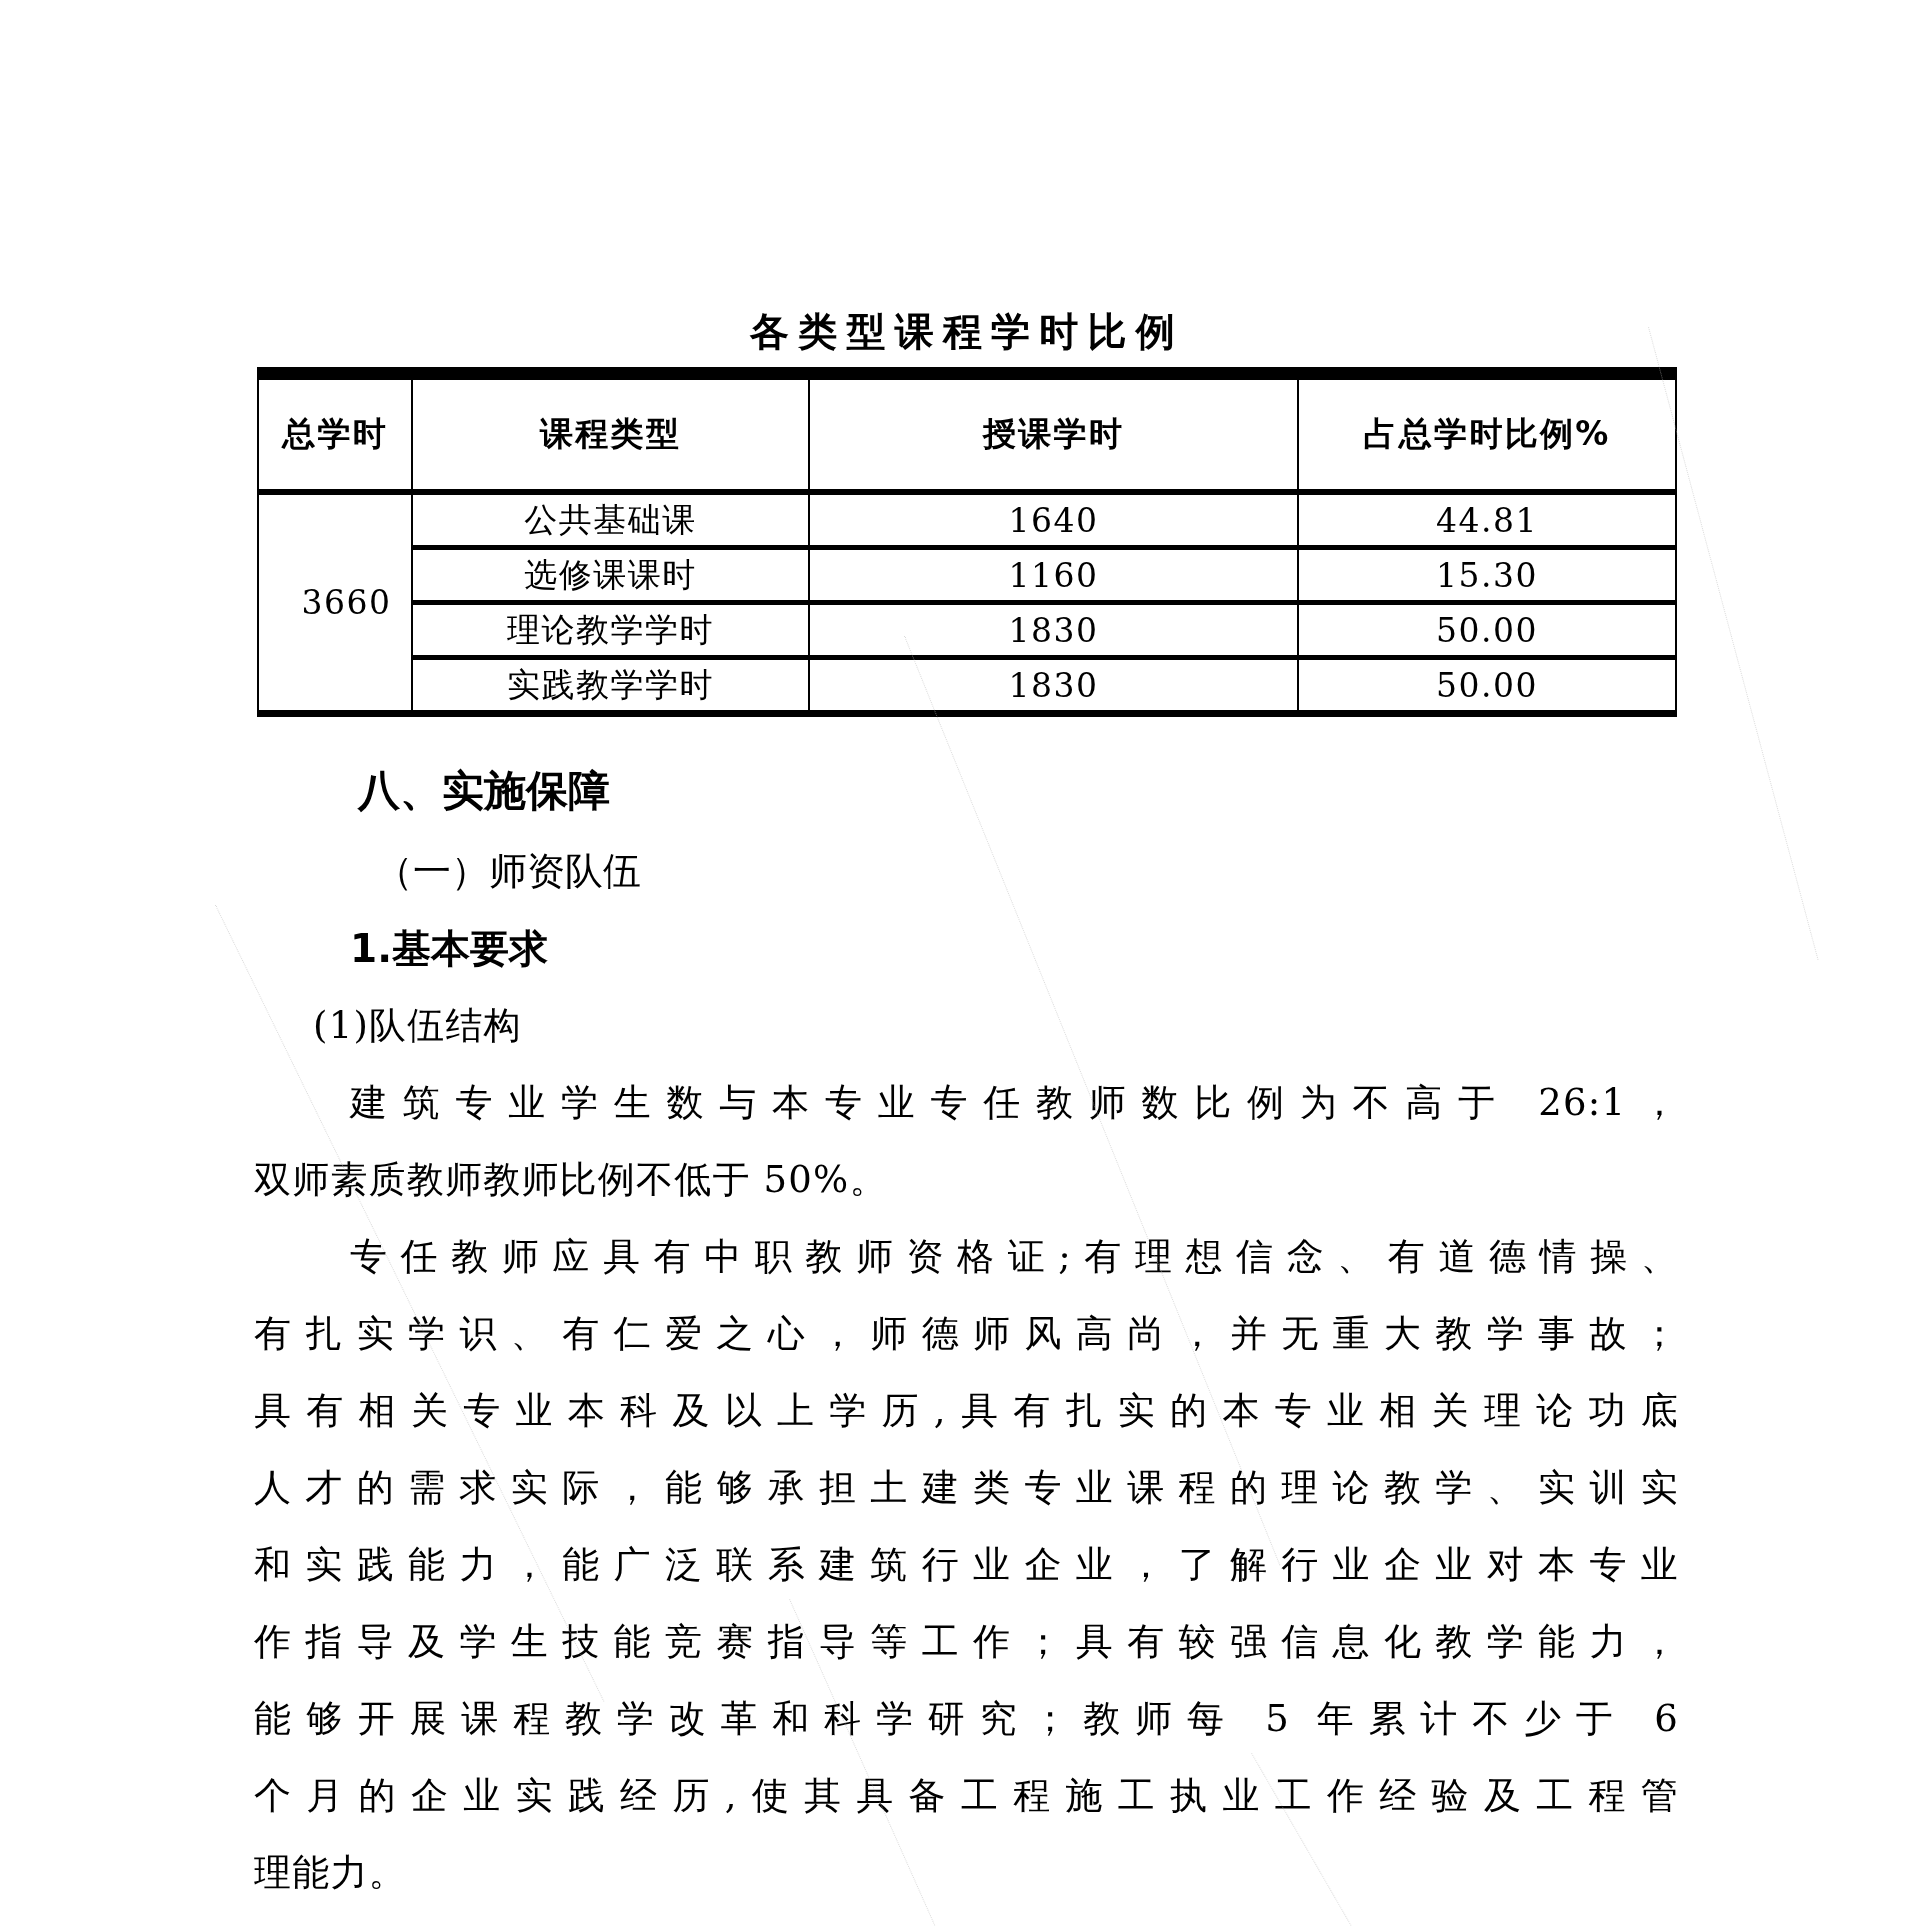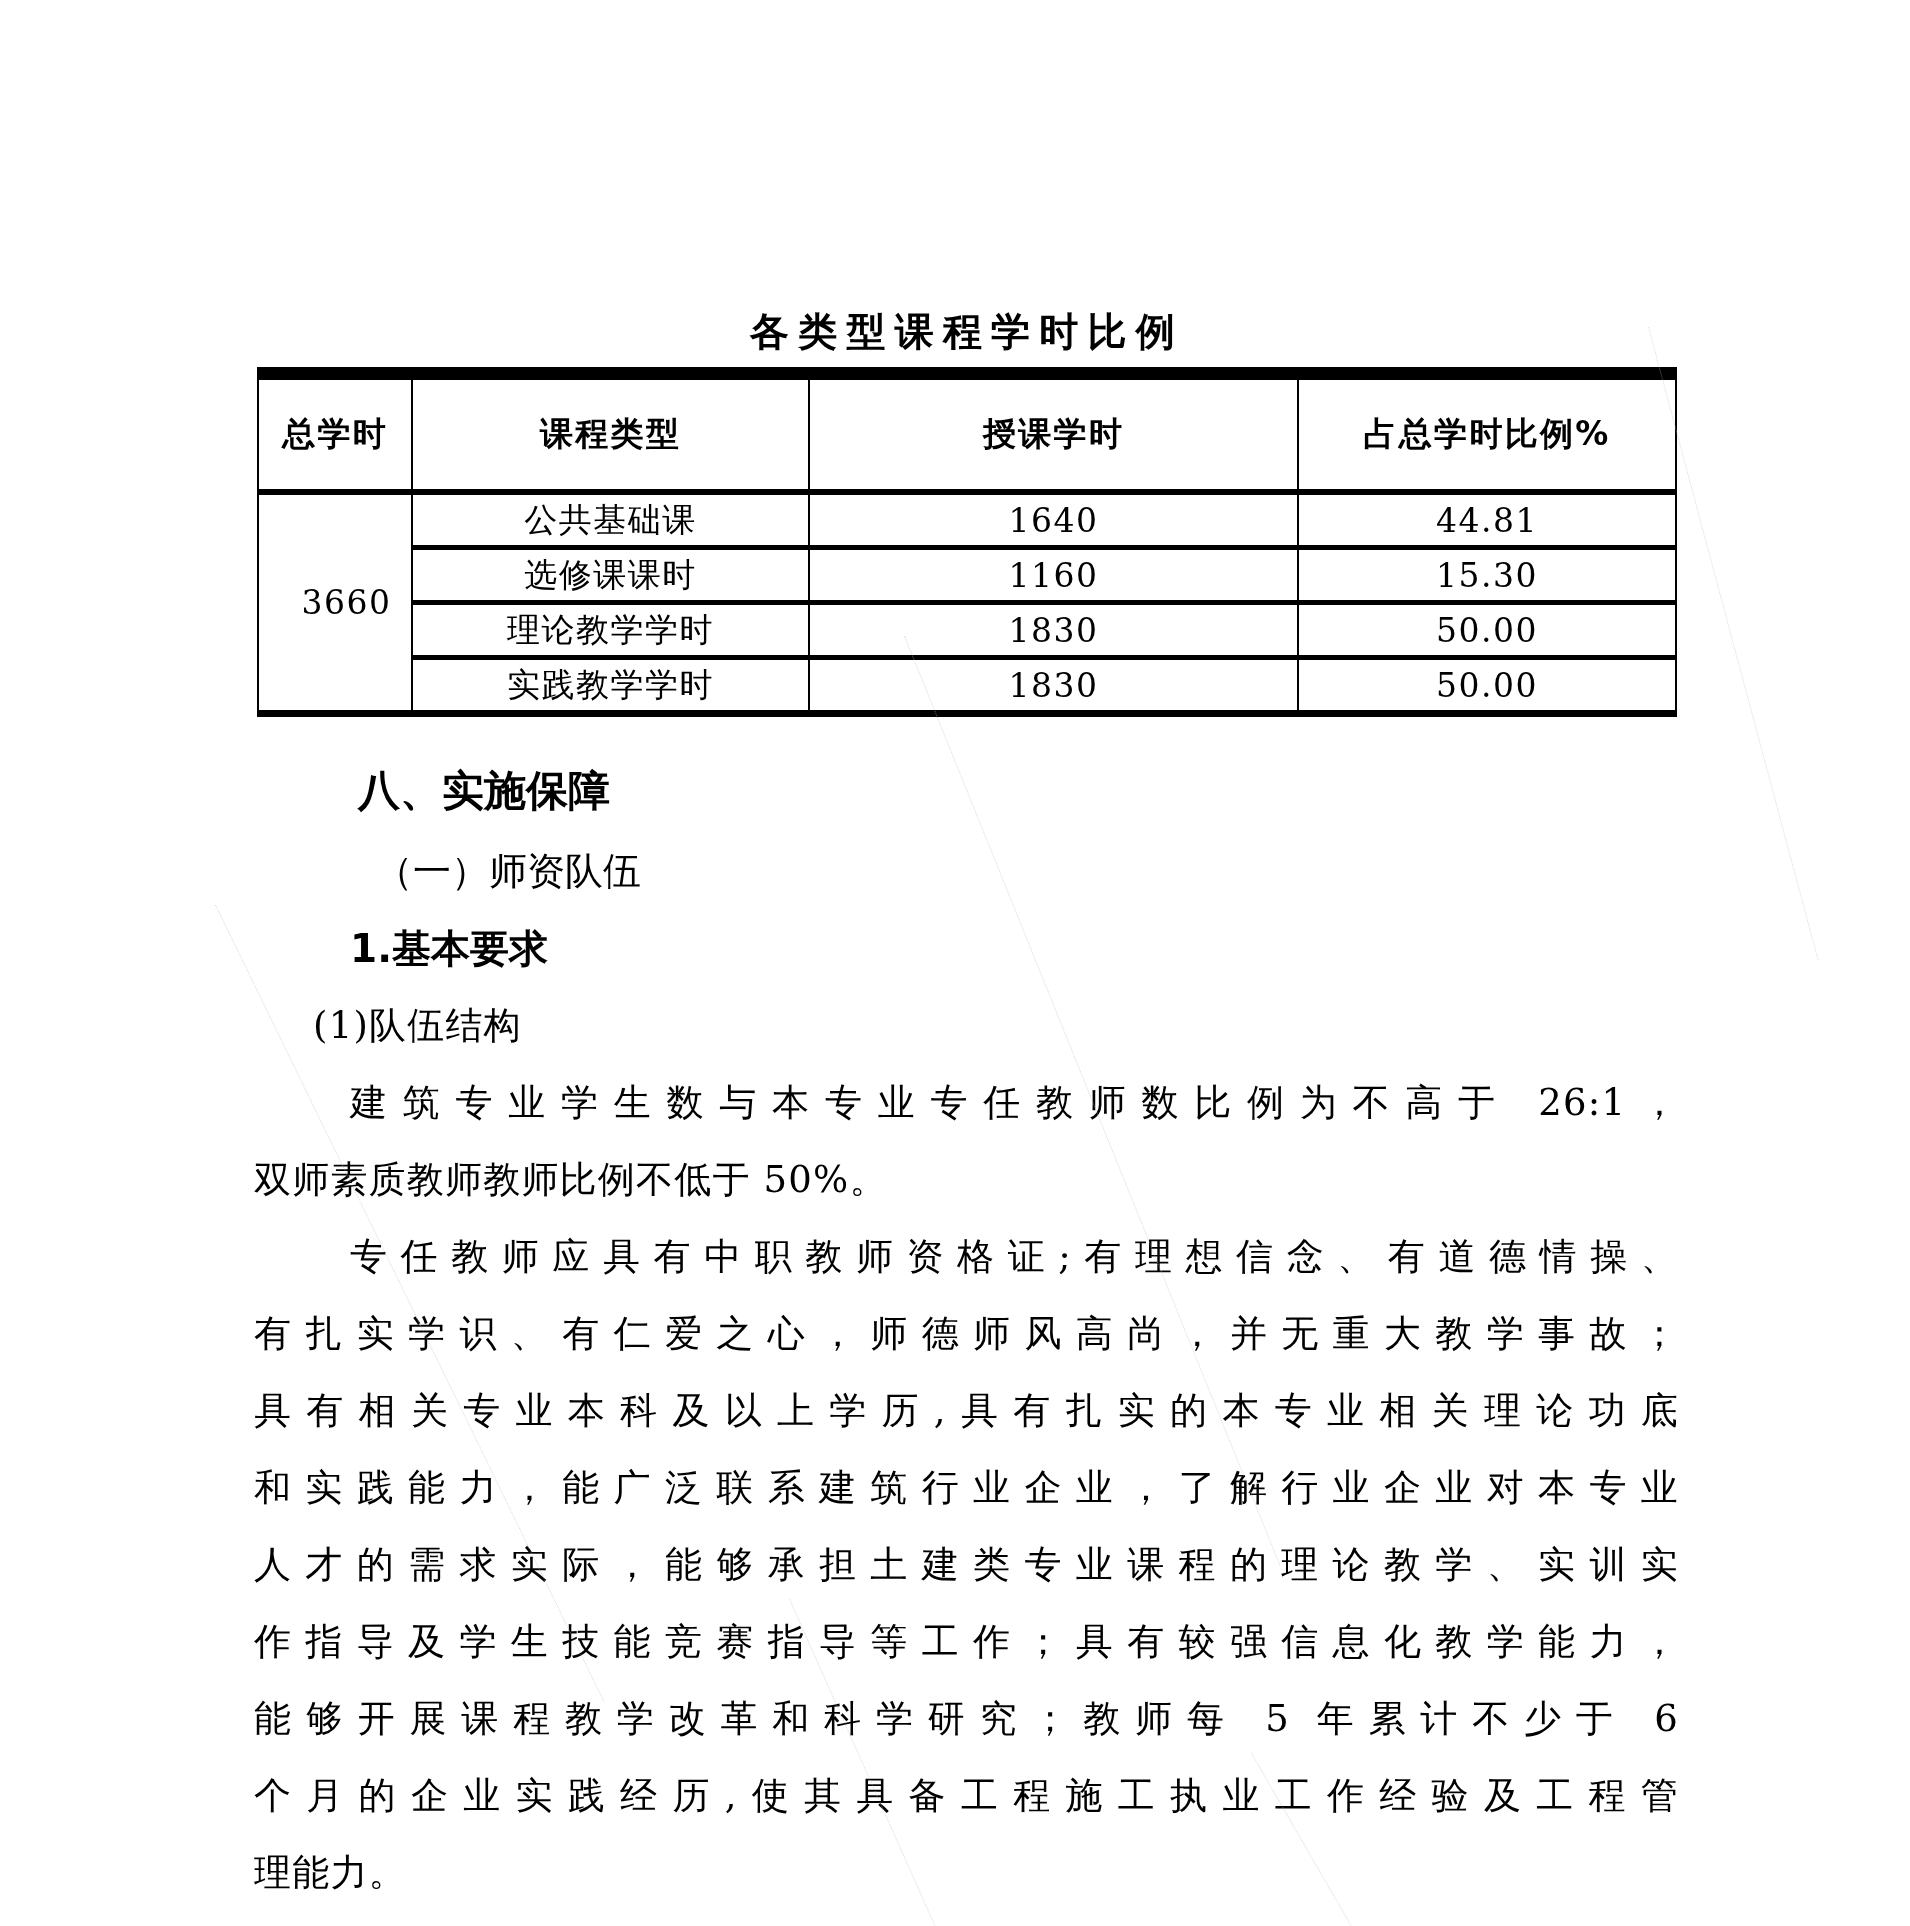--- a/index.html
+++ b/index.html
@@ -117,22 +117,22 @@
   <div class="h3">1.基本要求</div>
   <div class="sub">(1)队伍结构</div>
 
   <div class="line indent">建筑专业学生数与本专业专任教师数比例为不高于 26:1，</div>
   <div class="line last">双师素质教师教师比例不低于 50%。</div>
 
 
   <div class="line indent">专任教师应具有中职教师资格证;有理想信念、有道德情操、</div>
   <div class="line">有扎实学识、有仁爱之心，师德师风高尚，并无重大教学事故；</div>
   <div class="line">具有相关专业本科及以上学历,具有扎实的本专业相关理论功底</div>
+  <div class="line">人才的需求实际，能够承担土建类专业课程的理论教学、实训实</div>
   <div class="line">和实践能力，能广泛联系建筑行业企业，了解行业企业对本专业</div>
-  <div class="line">人才的需求实际，能够承担土建类专业课程的理论教学、实训实</div>
   <div class="line">作指导及学生技能竞赛指导等工作；具有较强信息化教学能力，</div>
   <div class="line">能够开展课程教学改革和科学研究；教师每 5 年累计不少于 6</div>
   <div class="line">个月的企业实践经历,使其具备工程施工执业工作经验及工程管</div>
   <div class="line last">理能力。</div>
 
 </div>
 
 <div class="artifact a1"></div>
 <div class="artifact a2"></div>
 <div class="artifact a3"></div>

